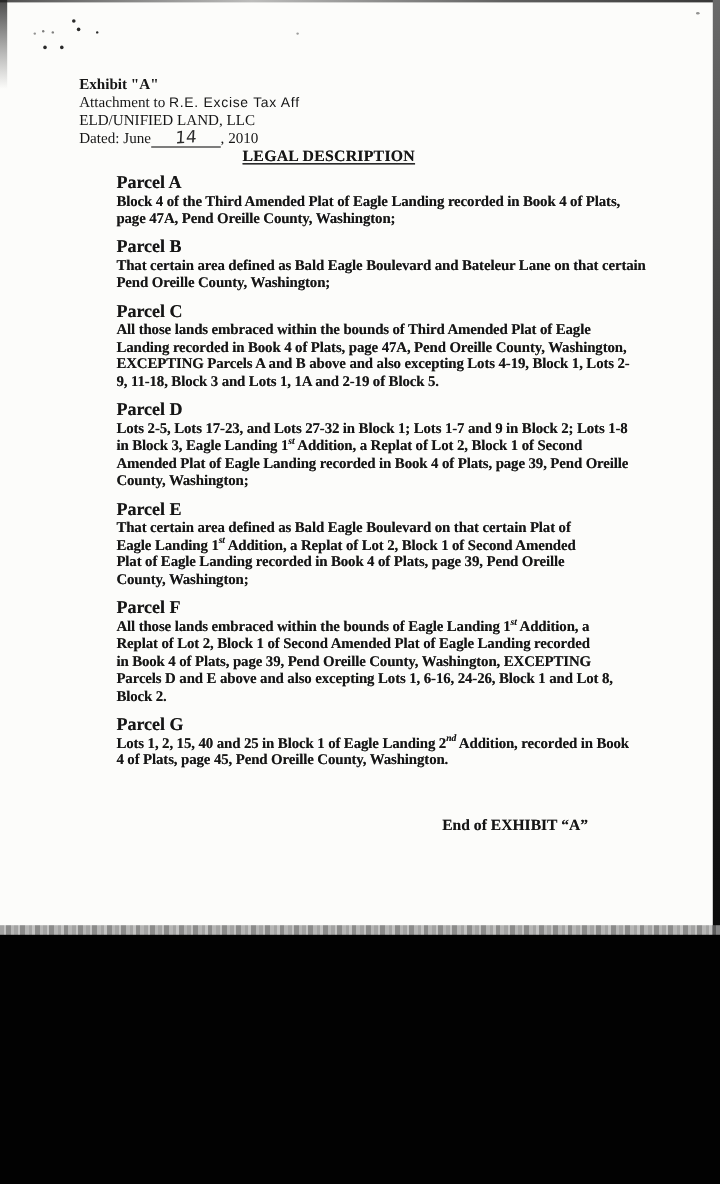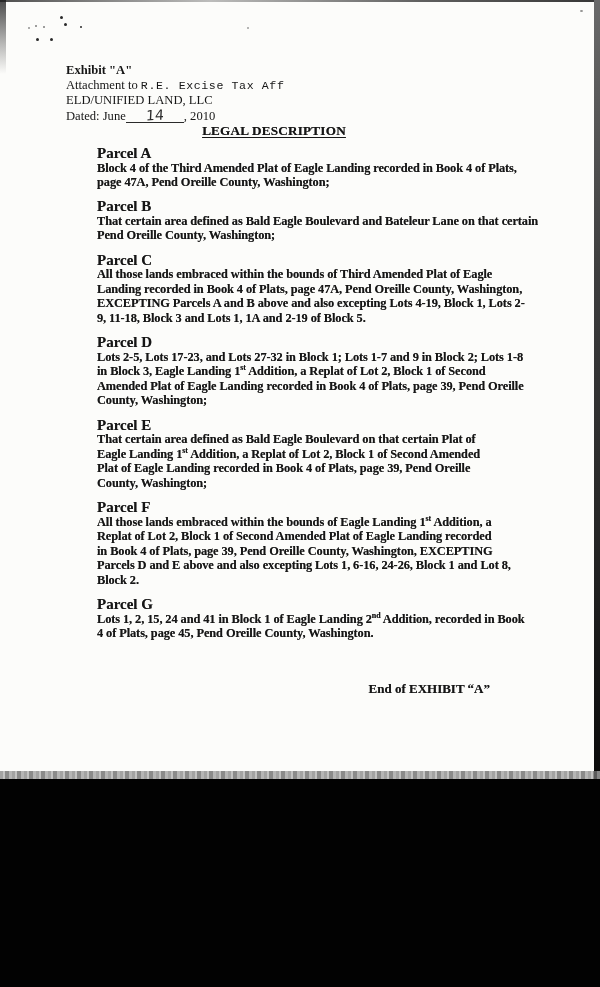--- a/index.html
+++ b/index.html
@@ -19,40 +19,40 @@
   .noise-strip{position:absolute;left:0;top:771px;width:600px;height:9px;opacity:.8;
     background:repeating-linear-gradient(90deg,#8d8d8d 0 3px,#b5b5b5 3px 5px,#6f6f6f 5px 9px,#a5a5a5 9px 12px);
     filter:blur(.5px);}
   .black-band{position:absolute;left:0;top:779px;width:600px;height:208px;background:#020202;}
   .speck{position:absolute;background:#2a2a2a;border-radius:50%;}
 
   
   .header{position:absolute;left:66px;top:63px;width:470px;}
   .header .line{font-size:12.6px;line-height:14.6px;white-space:nowrap;}
   .exhibit-title{font-weight:bold;font-size:13px;}
-  .typed{font-family:Liberation Mono, monospace;font-size:11.6px;letter-spacing:.6px;}
+  .typed{font-family:Liberation Sans, sans-serif;font-size:11.6px;letter-spacing:.6px;}
   .date-blank{display:inline-block;width:58px;border-bottom:1.2px solid #2a2a2a;
     text-align:center;vertical-align:baseline;height:14px;}
   .handwritten{display:inline-block;font-family:"DejaVu Sans", sans-serif;font-size:14px;
     transform:rotate(-3deg) skewX(-6deg);color:#2b2b2b;}
 
   .section-title-wrap{position:absolute;left:0;top:121px;width:536px;text-align:center;}
   .section-title{font-weight:bold;font-size:13.2px;letter-spacing:.2px;
     text-decoration:underline;text-underline-offset:2px;text-decoration-thickness:1.4px;
     text-shadow:0 0 .4px rgba(0,0,0,.6);margin-left:12px;}
 
   
   .parcels{position:absolute;left:97px;top:146px;width:460px;}
   .parcel{margin-top:9.5px;}
   .parcel:first-child{margin-top:0;}
   .parcel-heading{font-weight:bold;font-size:15px;line-height:14.6px;
     text-shadow:0 0 .4px rgba(0,0,0,.55);}
   .parcel-line{font-weight:bold;font-size:12.4px;line-height:14.6px;white-space:nowrap;
     letter-spacing:-0.1px;text-shadow:0 0 .4px rgba(0,0,0,.55);}
-  .parcel-line sup{font-size:8px;line-height:0;font-weight:bold;}
+  .parcel-line sup{font-size:8px;line-height:0;font-weight:bold;font-style:italic;}
 
   .footer-wrap{position:absolute;left:0;top:679px;width:490px;text-align:right;}
   .footer-text{font-weight:bold;font-size:13px;text-shadow:0 0 .4px rgba(0,0,0,.55);}
 </style>
 </head>
 <body>
 
 <div id="page">
 
   <div class="top-edge-line"></div>
@@ -115,21 +115,21 @@
       <div class="parcel">
         <div class="parcel-heading">Parcel F</div>
         <div class="parcel-line"><span>All those lands embraced within the bounds of  Eagle Landing 1</span><sup>st</sup><span> Addition, a</span></div>
         <div class="parcel-line"><span>Replat of Lot 2, Block 1 of  Second Amended Plat of Eagle Landing recorded</span></div>
         <div class="parcel-line"><span>in Book 4 of  Plats, page 39, Pend Oreille County, Washington, EXCEPTING</span></div>
         <div class="parcel-line"><span>Parcels D and E above and also excepting Lots 1, 6-16, 24-26, Block 1 and Lot 8,</span></div>
         <div class="parcel-line"><span>Block 2.</span></div>
       </div>
       <div class="parcel">
         <div class="parcel-heading">Parcel G</div>
-        <div class="parcel-line"><span>Lots 1, 2, 15, 24 and 41 in Block 1 of Eagle Landing 2</span><sup>nd</sup><span> Addition, recorded in Book</span></div>
+        <div class="parcel-line"><span>Lots 1, 2, 15, 40 and 25 in Block 1 of Eagle Landing 2</span><sup>nd</sup><span> Addition, recorded in Book</span></div>
         <div class="parcel-line"><span>4 of Plats, page 45, Pend Oreille County, Washington.</span></div>
       </div>
     </div>
 
   <div class="footer-wrap">
     <span class="footer-text">End of EXHIBIT “A”</span>
   </div>
 
   <div class="noise-strip"></div>
   <div class="black-band"></div>

